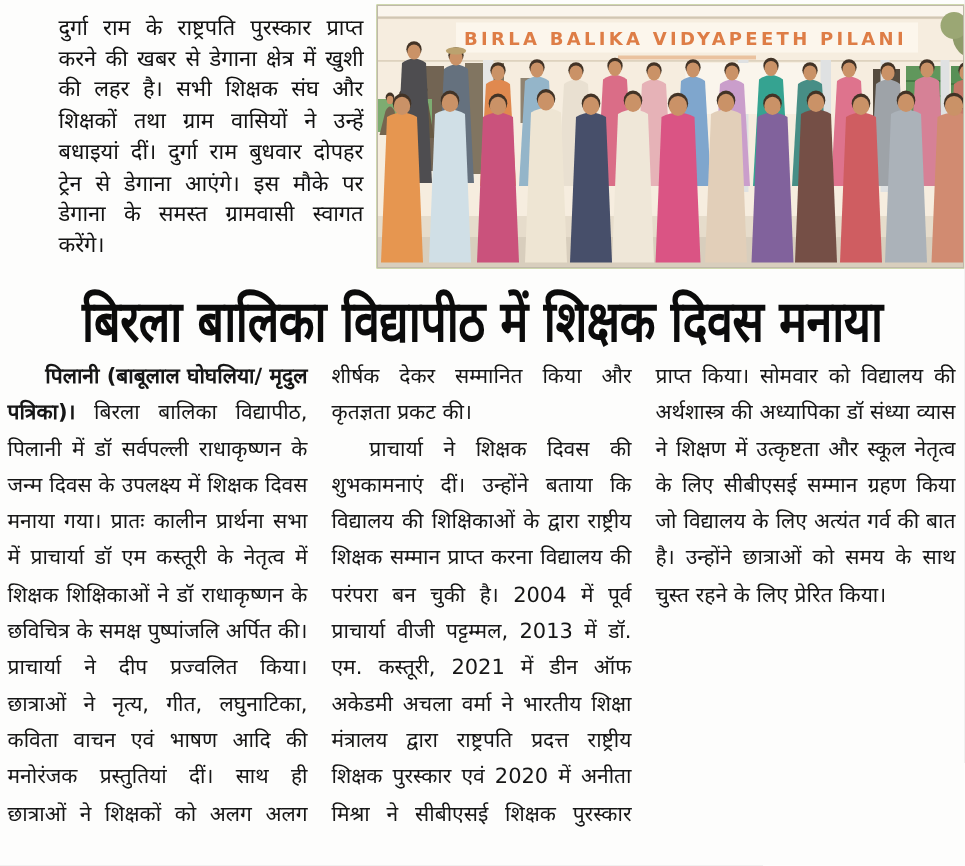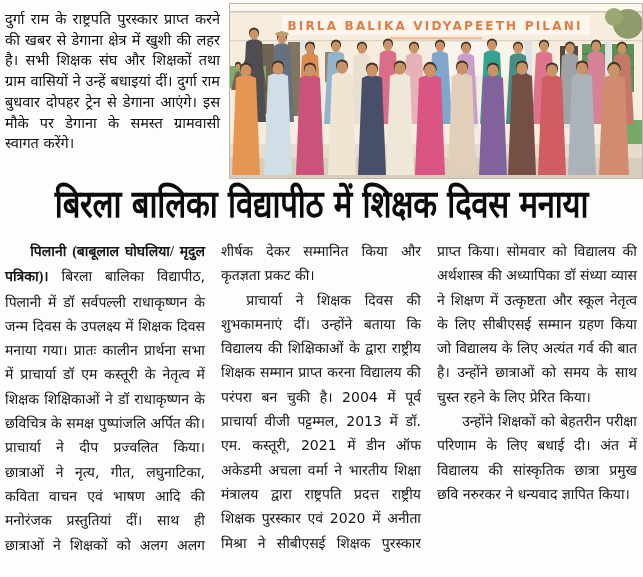--- a/index.html
+++ b/index.html
@@ -1,47 +1,47 @@
 <!DOCTYPE html>
 <html><head>
 <meta charset="utf-8">
 <style>
   html,body{margin:0;padding:0;background:#e8e8e8;}
   .page{
     width:643px;height:577px;background:#fdfdfc;position:relative;overflow:hidden;
     font-family:"DejaVu Sans",sans-serif;color:#151515;margin:0 auto;
   }
   
-  .top-row{display:flex;height:181px;overflow:hidden;}
+  .top-row{display:flex;height:181px;overflow:hidden;padding-left:34px;}
   .left-article{
     width:229px;box-sizing:border-box;padding:9px 9px 0 5px;
     font-size:14.5px;line-height:20.7px;text-align:justify;color:#121212;
     overflow:hidden;letter-spacing:0;
   }
   .photo-frame{
     width:414px;height:176px;box-sizing:border-box;margin-top:3px;
     border:1px solid #bfb8aa;background:#bef264;overflow:hidden;
   }
   .photo-frame svg{display:block;}
   
   .headline-band{
-    height:53px;display:flex;align-items:flex-start;justify-content:center;overflow:hidden;
+    height:53px;display:flex;align-items:flex-end;justify-content:center;overflow:hidden;
   }
   .headline-band .hl{
     font-size:31px;font-weight:700;color:#0b0b0b;white-space:nowrap;
     transform:scaleY(1.22);letter-spacing:-0.3px;
   }
   
   .article-body{
     height:340px;box-sizing:border-box;padding:5px 6px 0 5px;overflow:hidden;
     column-count:3;column-gap:16px;column-fill:auto;
     font-size:14px;line-height:24.3px;text-align:justify;color:#161616;
   }
   .article-body p{margin:0;text-indent:1.8em;}
-  .dateline{font-weight:700;font-family:Liberation Serif, serif;}
+  .dateline{font-weight:700;}
 </style>
 </head>
 <body>
 
 <div class="page">
 
   <div class="top-row">
     <div class="left-article">दुर्गा राम के राष्ट्रपति पुरस्कार प्राप्त करने की खबर से डेगाना क्षेत्र में खुशी की लहर है। सभी शिक्षक संघ और शिक्षकों तथा ग्राम वासियों ने उन्हें बधाइयां दीं। दुर्गा राम बुधवार दोपहर ट्रेन से डेगाना आएंगे। इस मौके पर डेगाना के समस्त ग्रामवासी स्वागत करेंगे।</div>
 
     <div class="photo-frame">
@@ -194,16 +194,15 @@
     </div>
   </div>
 
   <div class="headline-band">
     <div class="hl">बिरला बालिका विद्यापीठ में शिक्षक दिवस मनाया</div>
   </div>
 
   <div class="article-body">
     <p><span class="dateline">पिलानी (बाबूलाल घोघलिया/ मृदुल पत्रिका)।</span><span> बिरला बालिका विद्यापीठ, पिलानी में डॉ सर्वपल्ली राधाकृष्णन के जन्म दिवस के उपलक्ष्य में शिक्षक दिवस मनाया गया। प्रातः कालीन प्रार्थना सभा में प्राचार्या डॉ एम कस्तूरी के नेतृत्व में शिक्षक शिक्षिकाओं ने डॉ राधाकृष्णन के छविचित्र के समक्ष पुष्पांजलि अर्पित की। प्राचार्या ने दीप प्रज्वलित किया। छात्राओं ने नृत्य, गीत, लघुनाटिका, कविता वाचन एवं भाषण आदि की मनोरंजक प्रस्तुतियां दीं। साथ ही छात्राओं ने शिक्षकों को अलग अलग शीर्षक देकर सम्मानित किया और कृतज्ञता प्रकट की।</span></p>
     <p>प्राचार्या ने शिक्षक दिवस की शुभकामनाएं दीं। उन्होंने बताया कि विद्यालय की शिक्षिकाओं के द्वारा राष्ट्रीय शिक्षक सम्मान प्राप्त करना विद्यालय की परंपरा बन चुकी है। 2004 में पूर्व प्राचार्या वीजी पट्टम्मल, 2013 में डॉ. एम. कस्तूरी, 2021 में डीन ऑफ अकेडमी अचला वर्मा ने भारतीय शिक्षा मंत्रालय द्वारा राष्ट्रपति प्रदत्त राष्ट्रीय शिक्षक पुरस्कार एवं 2020 में अनीता मिश्रा ने सीबीएसई शिक्षक पुरस्कार प्राप्त किया। सोमवार को विद्यालय की अर्थशास्त्र की अध्यापिका डॉ संध्या व्यास ने शिक्षण में उत्कृष्टता और स्कूल नेतृत्व के लिए सीबीएसई सम्मान ग्रहण किया जो विद्यालय के लिए अत्यंत गर्व की बात है। उन्होंने छात्राओं को समय के साथ चुस्त रहने के लिए प्रेरित किया।</p>
-    <p>उन्होंने शिक्षकों को बेहतरीन परीक्षा परिणाम के लिए बधाई दी। अंत में विद्यालय की सांस्कृतिक छात्रा प्रमुख छवि नरुरकर ने धन्यवाद ज्ञापित किया।</p>
   </div>
 
 </div>
 
 </body></html>

